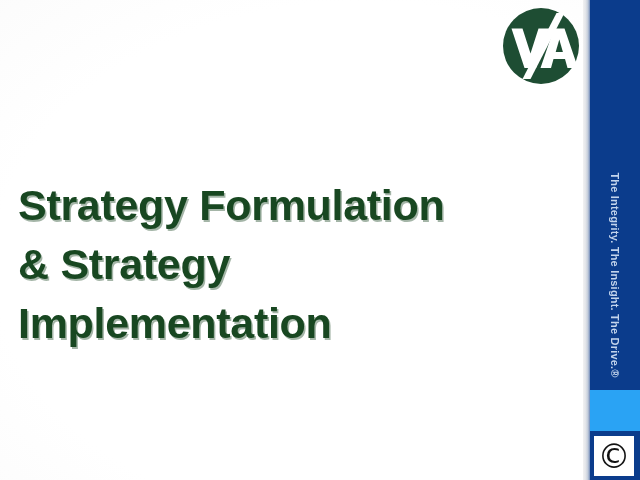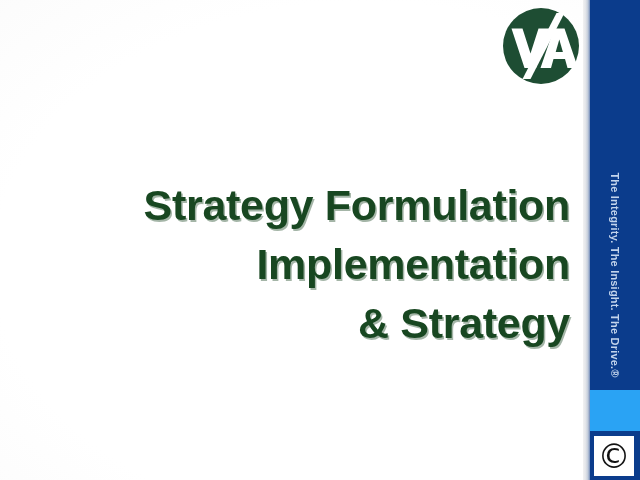--- a/index.html
+++ b/index.html
@@ -59,21 +59,21 @@
     height: 78px;
   }
   .logo svg { display: block; width: 78px; height: 78px; }
 
   
   .title-block {
     position: absolute;
     left: 18px;
     top: 176px;
     width: 552px;
-    text-align: right;
+    text-align: left;
   }
   .title-line {
     font-family: "Liberation Sans", sans-serif;
     font-weight: bold;
     font-size: 43px;
     line-height: 59px;
     letter-spacing: -0.3px;
     color: #184721;
     text-shadow: 1.5px 1.5px 0.6px rgba(90, 120, 95, 0.55);
     white-space: nowrap;
@@ -174,22 +174,22 @@
 
       <polygon points="54.5,6.0 62.5,6.0 28.5,72.0 20.5,72.0" fill="#ffffff"></polygon>
 
       <polygon points="52.0,21.5 62.5,21.5 76.0,61.0 65.5,61.0 63.0,52.0 51.5,52.0 49.0,61.0 38.5,61.0" fill="#ffffff"></polygon>
       <polygon points="57.3,32.5 60.9,45.0 53.7,45.0" fill="#1e4d33"></polygon>
     </svg>
   </div>
 
   <div class="title-block">
     <div class="title-line">Strategy Formulation</div>
+    <div class="title-line">&amp; Strategy</div>
     <div class="title-line">Implementation</div>
-    <div class="title-line">&amp; Strategy</div>
   </div>
 
   <div class="sidebar">
     <div class="sidebar-band-dark-top"></div>
     <div class="sidebar-band-light"></div>
     <div class="sidebar-band-dark-bottom"></div>
   </div>
 
   <div class="tagline">
     <span class="tagline-text">The Integrity. The Insight. The Drive.®</span>

